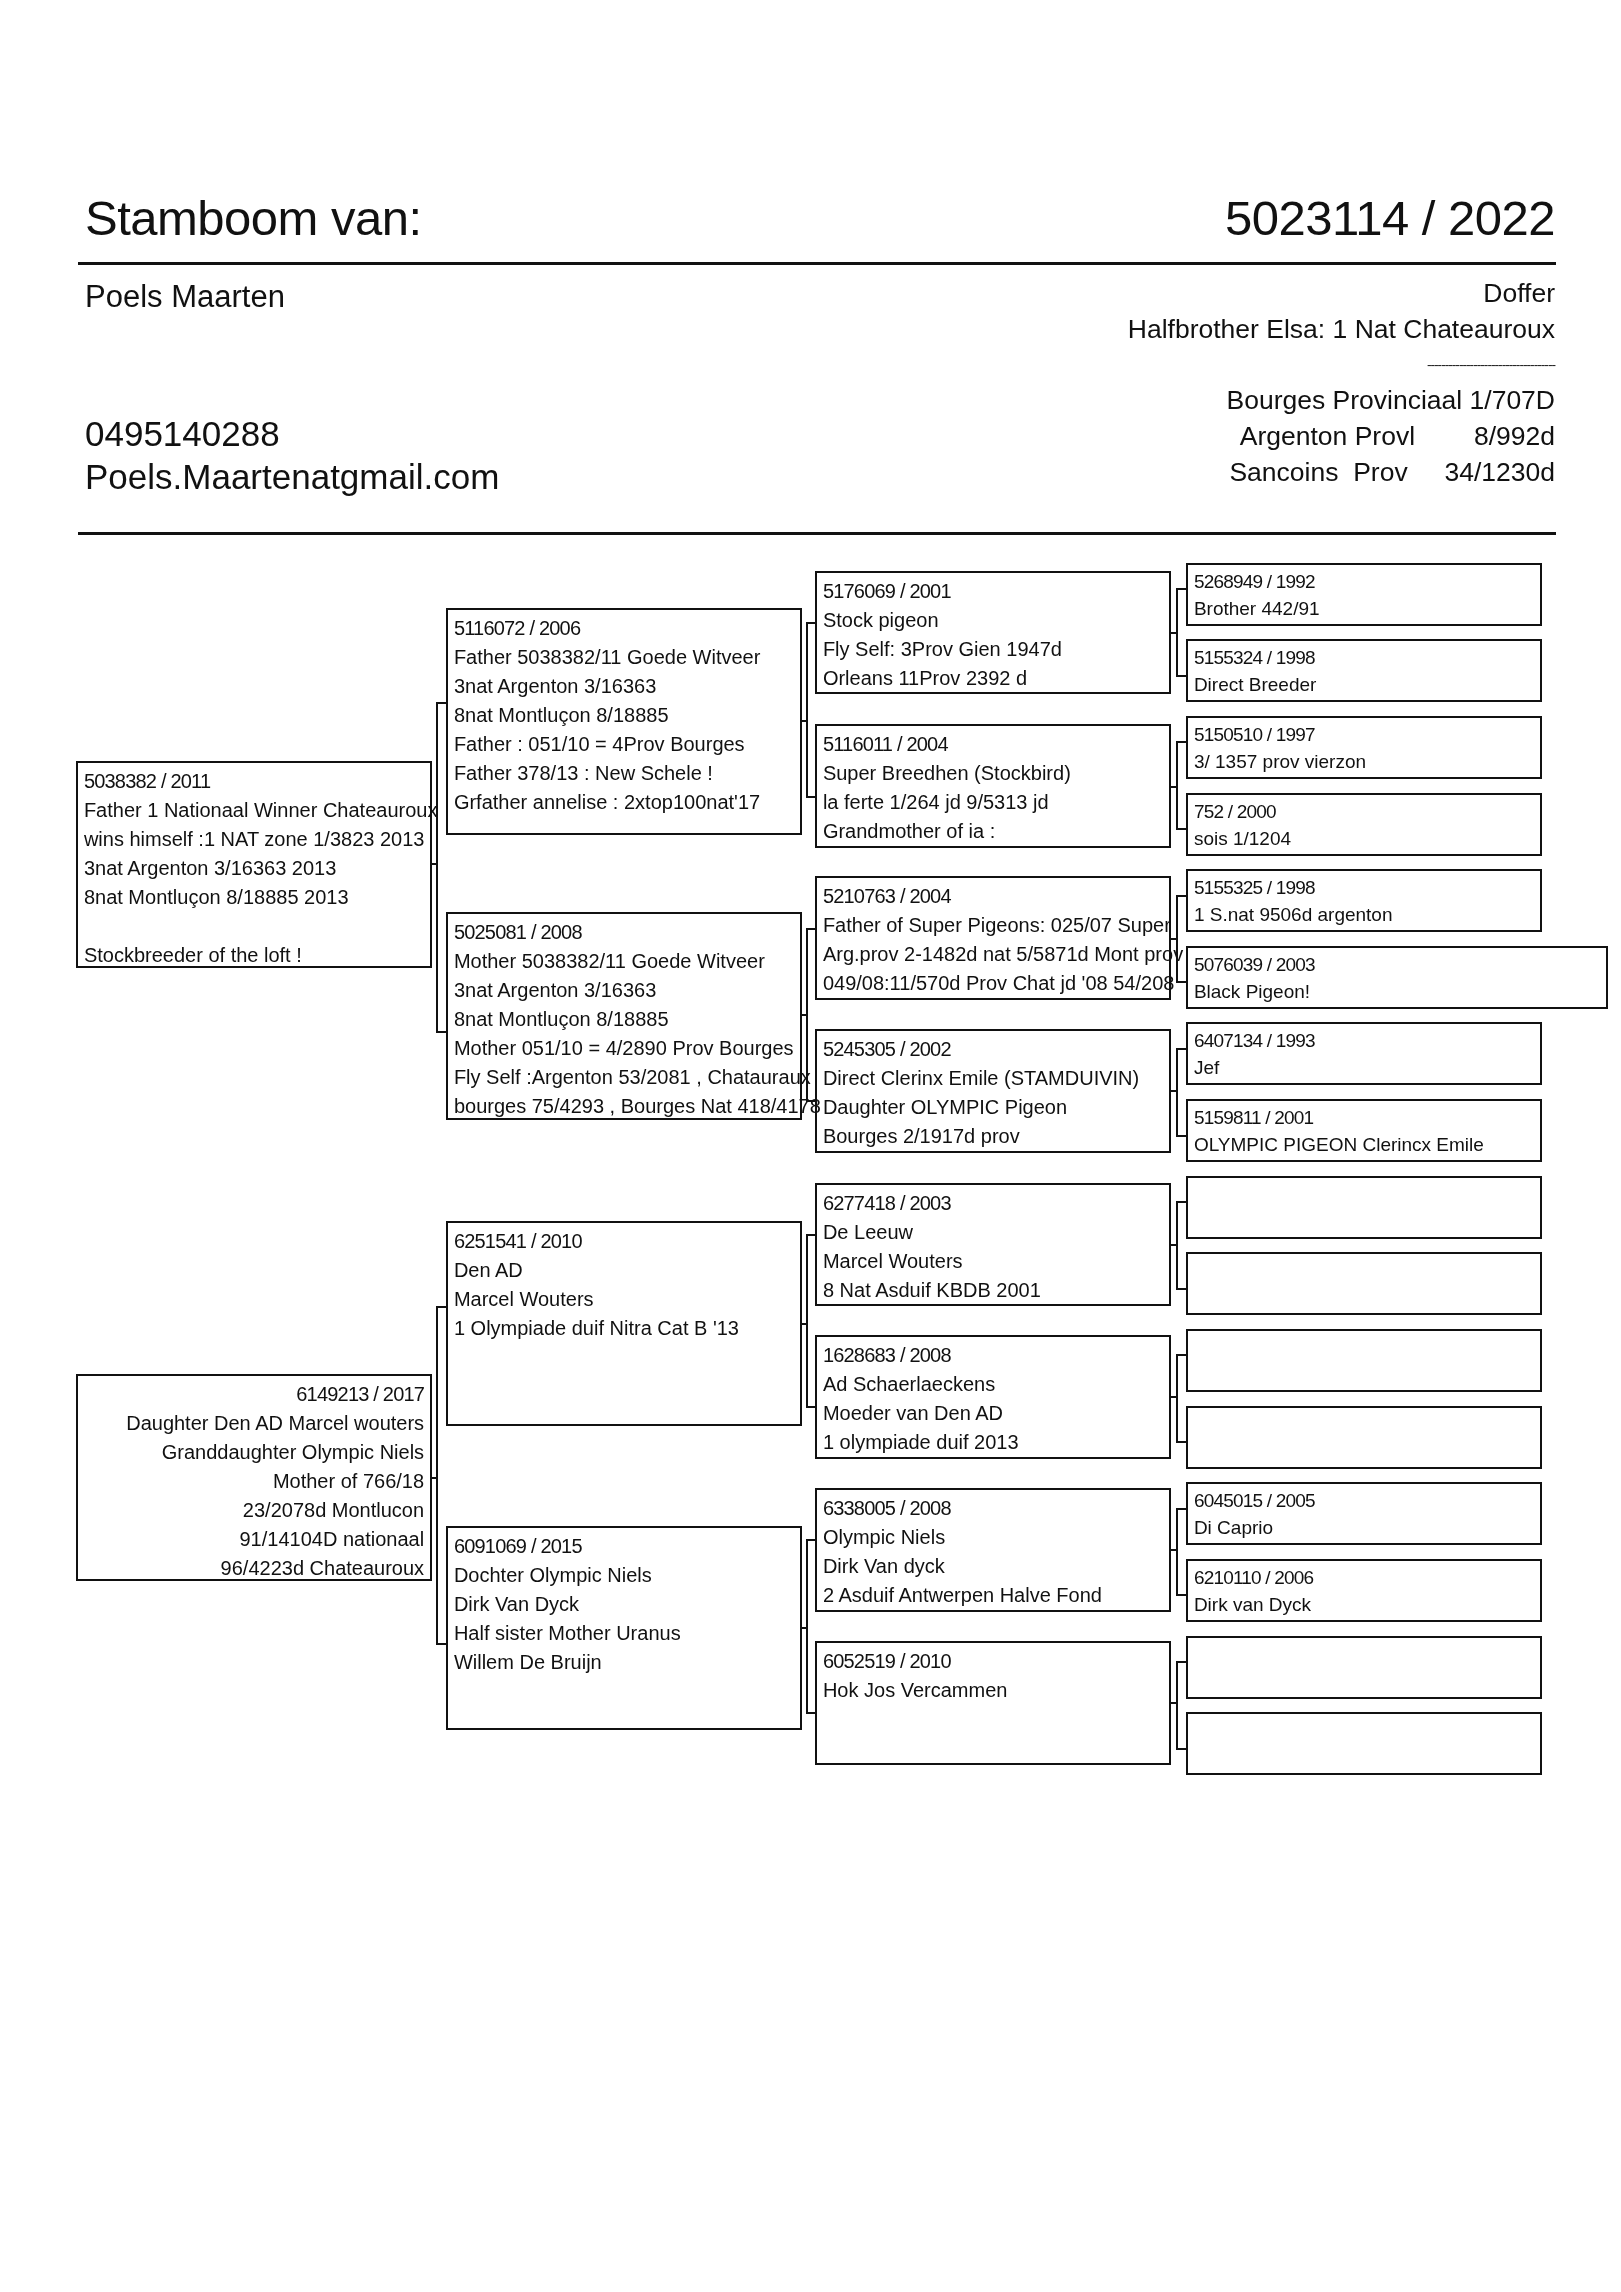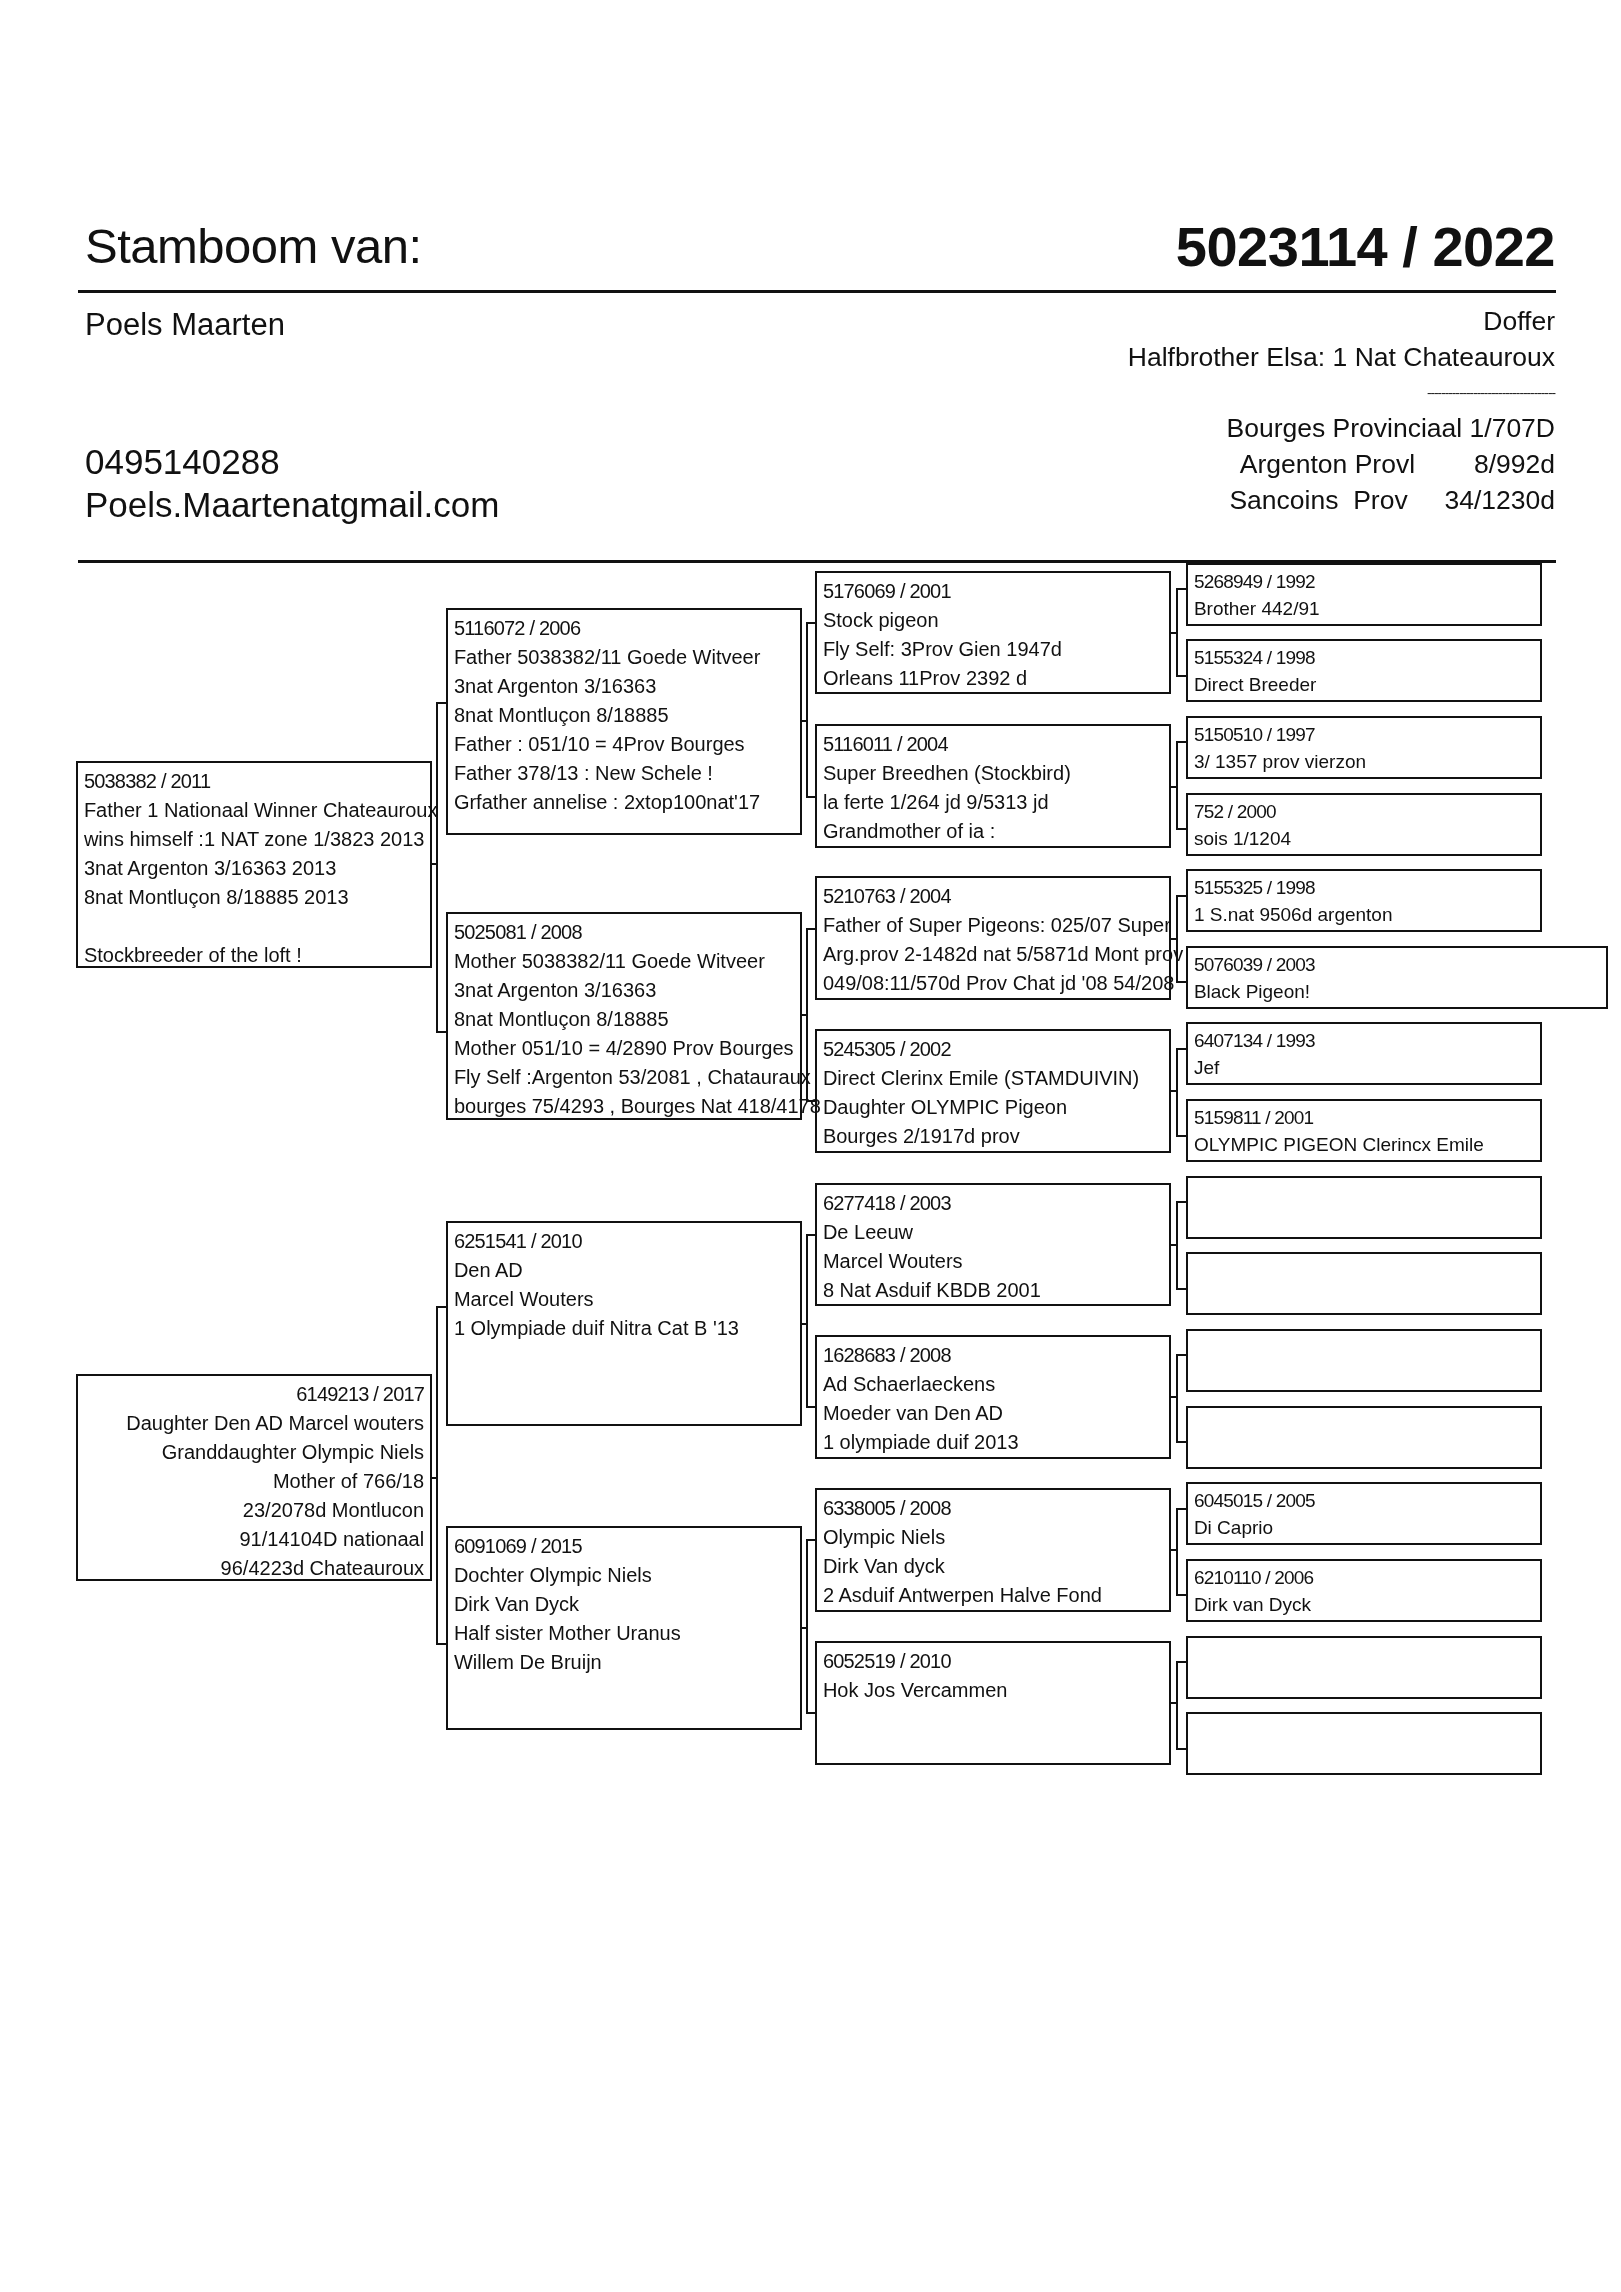--- a/index.html
+++ b/index.html
@@ -1,20 +1,20 @@
 <!DOCTYPE html>
 <html><head>
 <meta charset="utf-8">
 <style>
   html, body { margin: 0; padding: 0; background: #ffffff; }
   body { width: 1621px; height: 2293px; position: relative; overflow: hidden;
          font-family: "Liberation Sans", "DejaVu Sans", sans-serif; color: #111; }
-  .abs { position: absolute; margin-top: 28px; }
+  .abs { position: absolute; }
   .title { left: 85px; top: 189px; font-size: 49px; line-height: 59px; letter-spacing: -0.5px; }
-  .ring { right: 66px; top: 189px; font-size: 56px; line-height: 59px; text-align: right; letter-spacing: -0.5px; font-weight: bold; }
+  .ring { right: 66px; top: 189px; font-size: 49px; line-height: 59px; text-align: right; letter-spacing: -0.5px; }
   .rule { left: 78px; width: 1478px; height: 2.9px; background: #111; }
   .owner { left: 85px; top: 277px; font-size: 31px; line-height: 39px; }
   .contact { left: 85px; top: 412px; font-size: 35px; line-height: 43px; }
   .rightinfo { right: 66px; top: 275px; width: 686px; text-align: right; font-size: 26.5px; line-height: 36px; }
   .rightinfo div { white-space: pre; }
   .box { position: absolute; border: 2.9px solid #111; box-sizing: border-box; background: transparent;
          padding: 3.9px 5.9px 0 5.9px; font-size: 20px; line-height: 29px; white-space: nowrap; overflow: visible; }
   .box.g4 { font-size: 19px; line-height: 27px; padding-top: 2.9px; }
   .box .ln { display: block; }
   .box .ln.ring-no { letter-spacing: -0.8px; }

